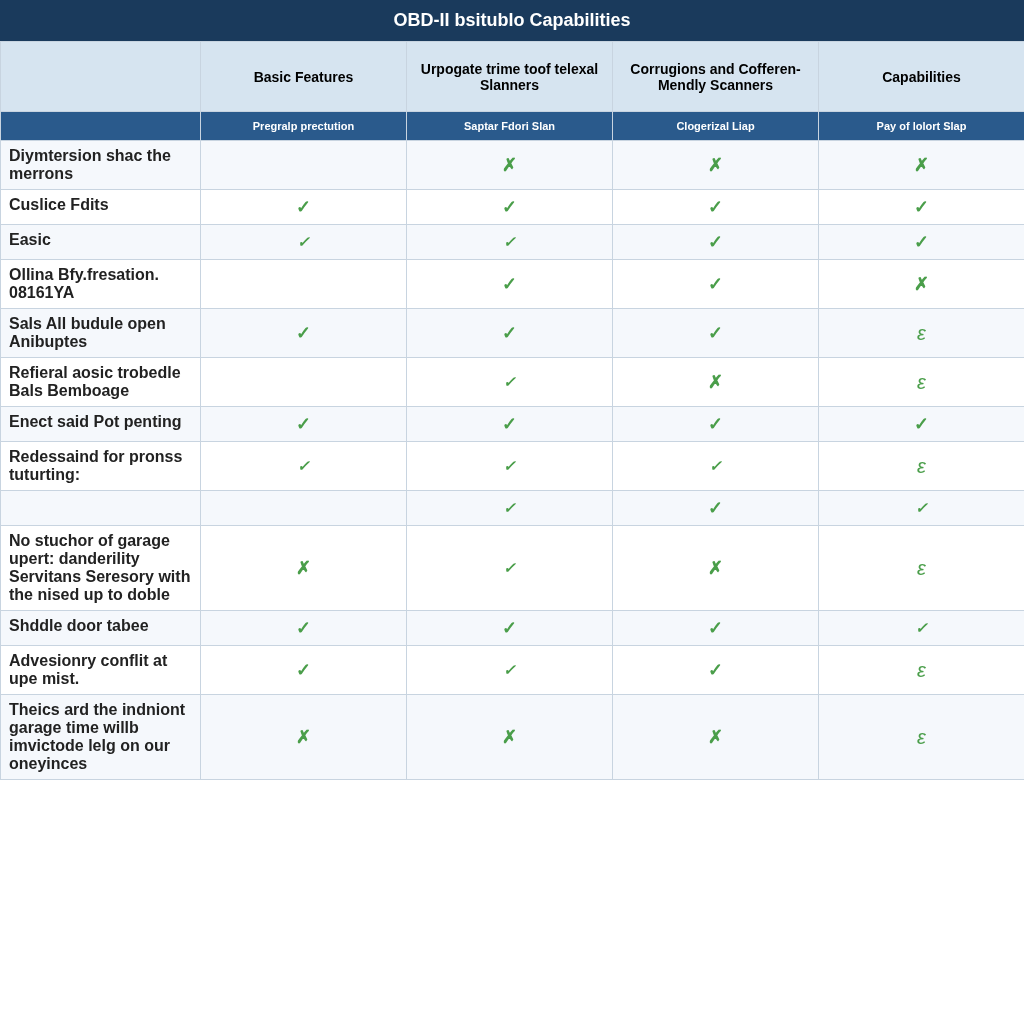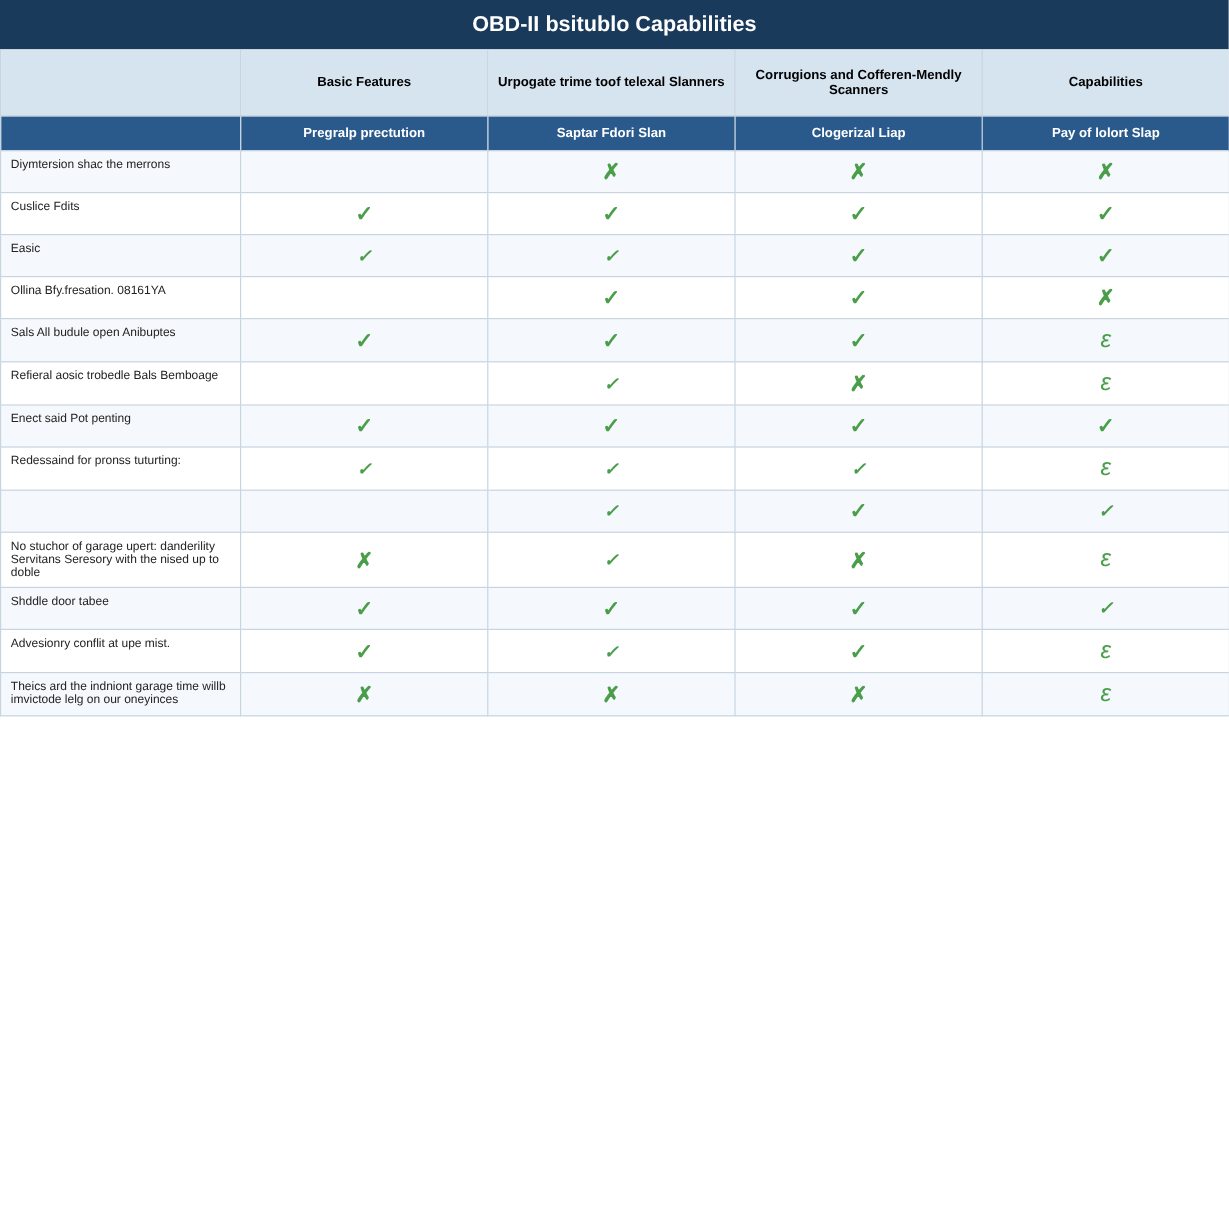--- a/index.html
+++ b/index.html
@@ -25,39 +25,39 @@
     }
     th, td {
       border: 1px solid #c8d4e0;
       padding: 6px 8px;
       vertical-align: top;
       text-align: left;
     }
     thead tr:first-child th {
       background: #d6e4f0;
       font-weight: bold;
-      font-size: 11px;
+      font-size: 14px;
       text-align: center;
       vertical-align: middle;
-      height: 55px;
+      height: 70px;
     }
     thead tr:first-child th:first-child {
       background: #d6e4f0;
     }
     thead tr:nth-child(2) th {
       background: #2a5a8c;
       color: #fff;
       font-size: 11px;
       text-align: center;
       font-weight: bold;
       padding: 8px 6px;
     }
     tbody tr td:first-child {
-      font-size: 10px;
-      font-weight: normal;
+      font-size: 16px;
+      font-weight: bold;
       color: #222;
       width: 200px;
     }
     tbody tr {
       background: #fff;
     }
     tbody tr:nth-child(odd) {
       background: #f5f8fc;
     }
     .col-feature { width: 200px; }

